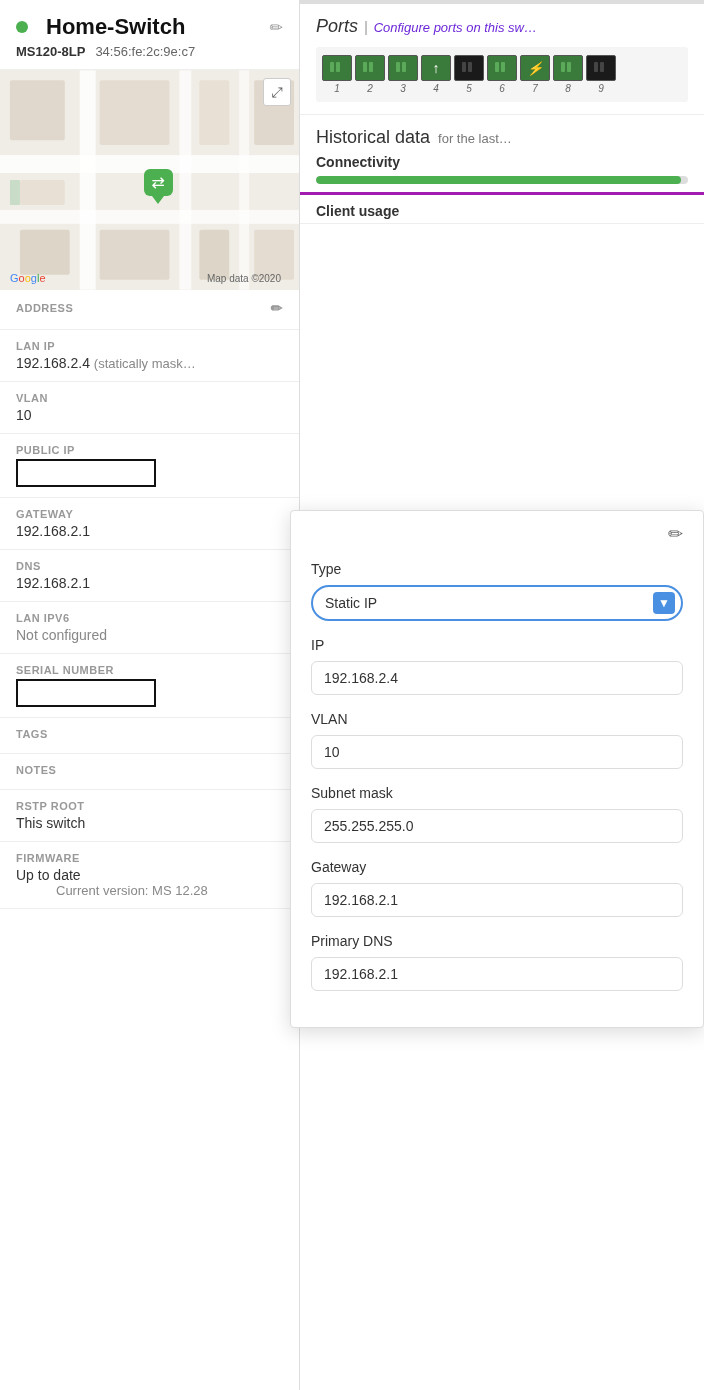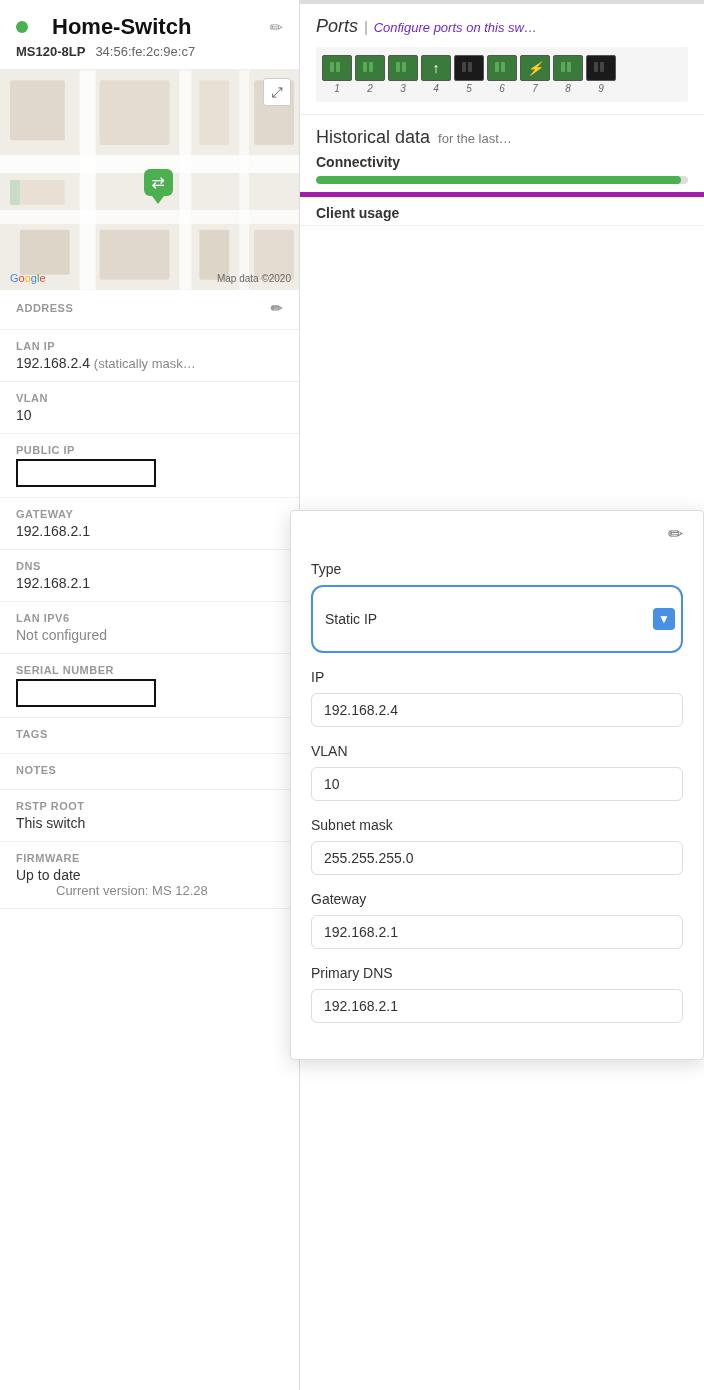--- a/index.html
+++ b/index.html
@@ -29,21 +29,21 @@
     }
 
     .device-header {
       padding: 14px 16px 10px;
       border-bottom: 1px solid #eee;
     }
 
     .device-title-row {
       display: flex;
       align-items: center;
-      gap: 24px;
+      gap: 18px;
     }
 
     .status-dot {
       width: 12px;
       height: 12px;
       border-radius: 50%;
       background: #4CAF50;
       flex-shrink: 0;
     }
 
@@ -150,21 +150,21 @@
     .google-logo .g { color: #4285F4; }
     .google-logo .o1 { color: #EA4335; }
     .google-logo .o2 { color: #FBBC05; }
     .google-logo .g2 { color: #4285F4; }
     .google-logo .l { color: #34A853; }
     .google-logo .e { color: #EA4335; }
 
     .map-data-copy {
       position: absolute;
       bottom: 6px;
-      right: 8px;
+      right: 18px;
       font-size: 10px;
       color: #666;
     }
 
     
     .info-section {
       padding: 10px 16px;
       border-bottom: 1px solid #eee;
     }
 
@@ -279,21 +279,21 @@
     .port-box.green-lightning { background: #2d7a2d; }
 
     .port-num {
       font-size: 10px;
       color: #666;
     }
 
     
     .historical-section {
       padding: 12px 16px 8px;
-      border-bottom: 5px solid #a21caf;
+      border-bottom: 3px solid #a21caf;
     }
 
     .historical-header {
       display: flex;
       align-items: baseline;
       gap: 8px;
       margin-bottom: 6px;
     }
 
     .historical-title {
@@ -361,23 +361,23 @@
       color: #333;
       margin-bottom: 8px;
     }
 
     .popup-select-wrapper {
       position: relative;
     }
 
     .popup-select {
       width: 100%;
-      padding: 24px 12px;
+      padding: 8px 12px;
       border: 2px solid #4a90e2;
-      border-radius: 12px;
+      border-radius: 18px;
       font-size: 14px;
       color: #333;
       background: white;
       appearance: none;
       cursor: pointer;
       outline: none;
     }
 
     .popup-select-arrow {
       position: absolute;

